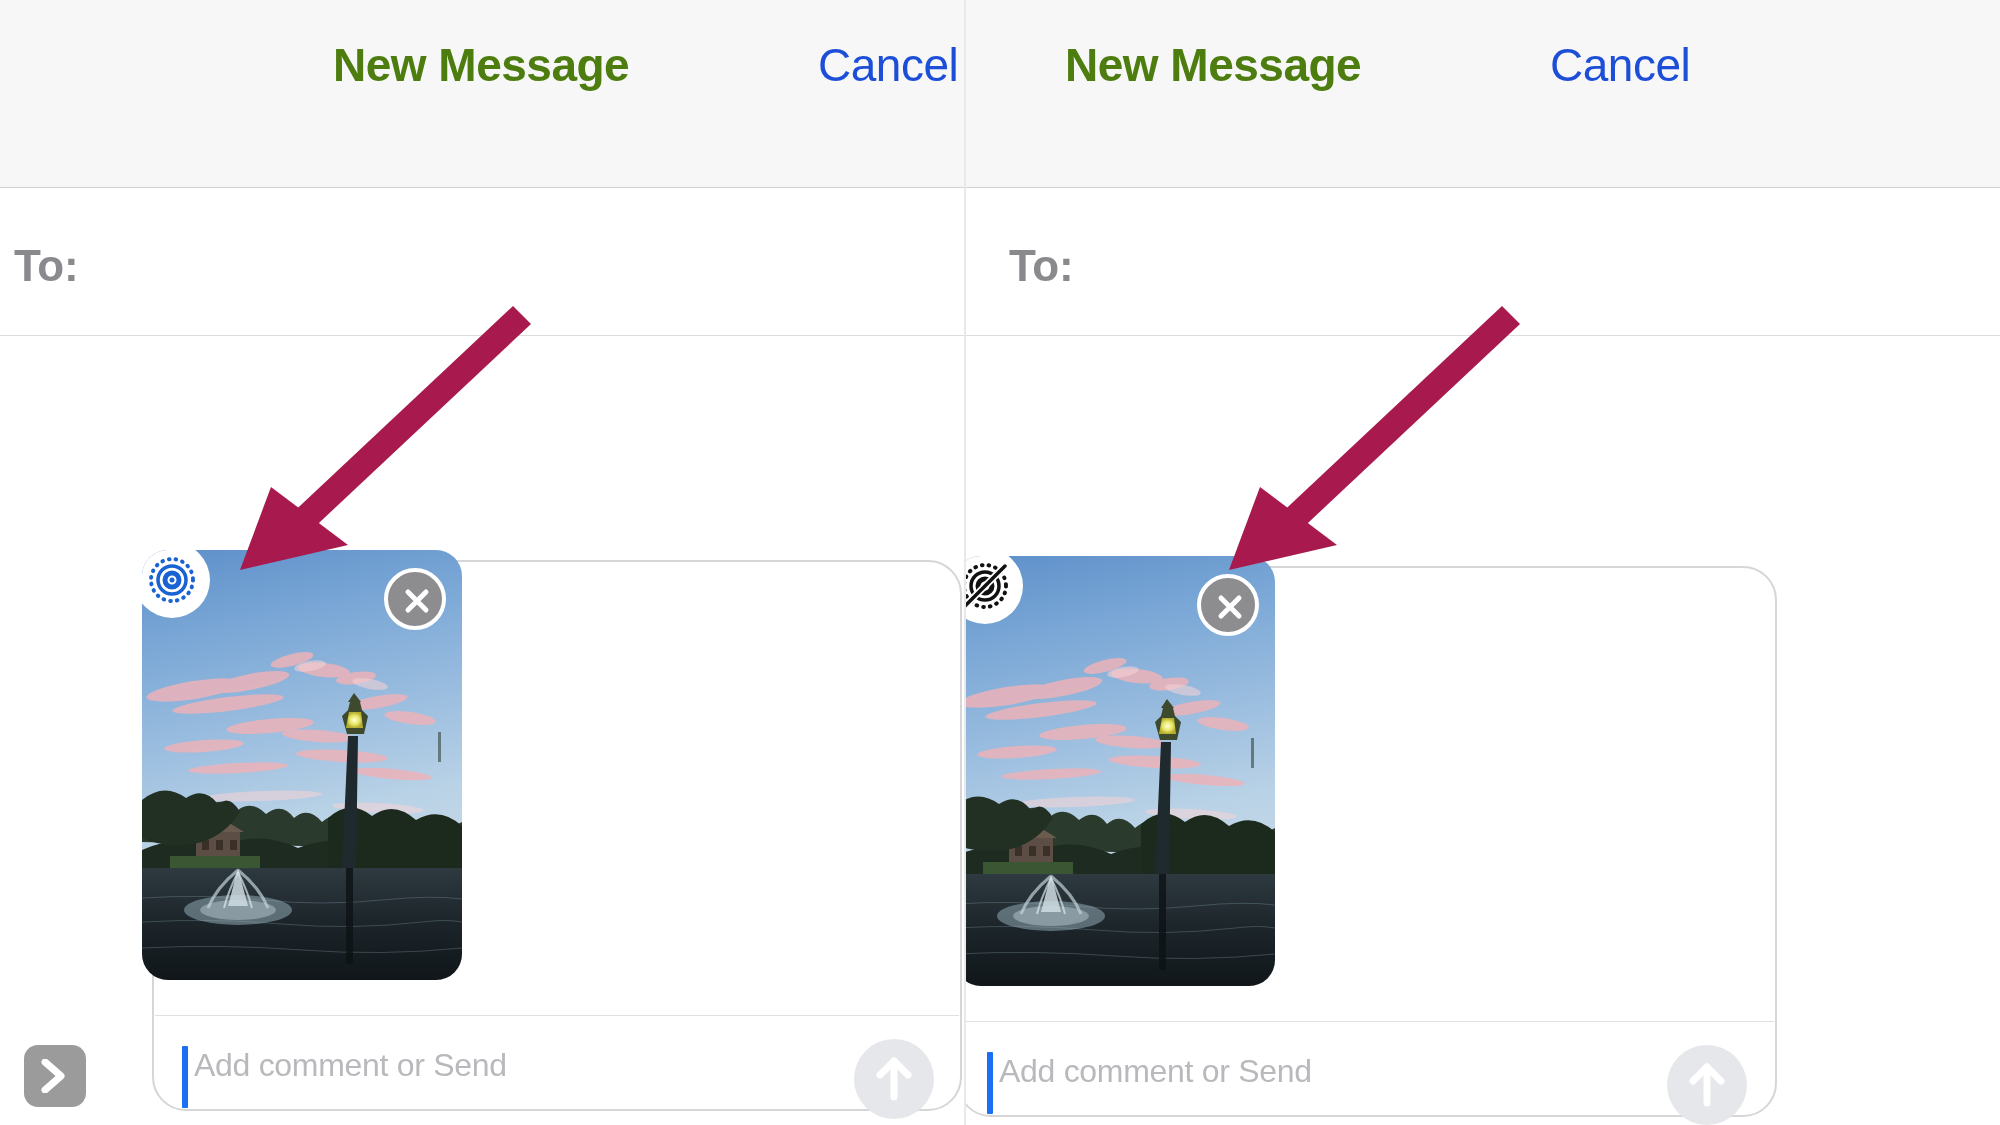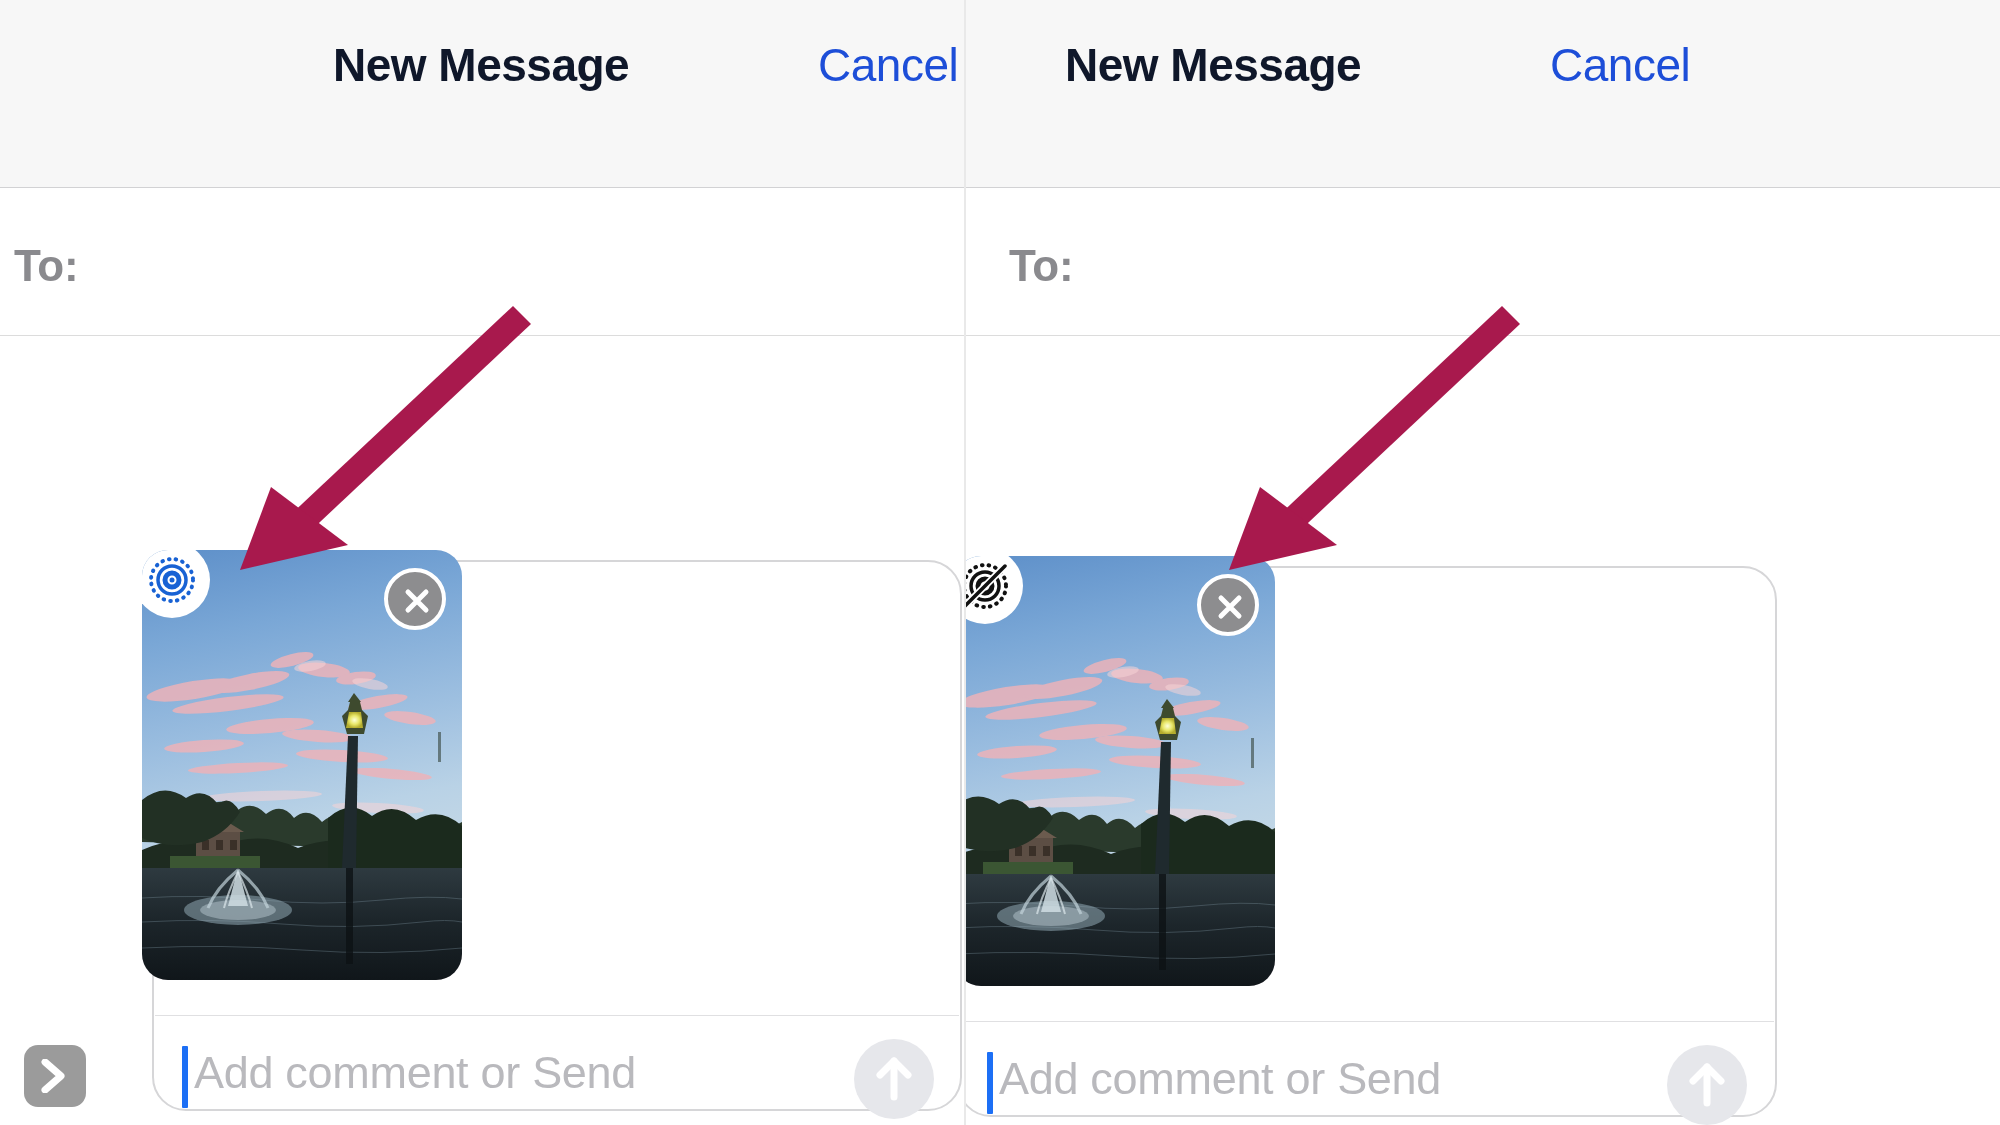--- a/index.html
+++ b/index.html
@@ -10,21 +10,21 @@
 
   
   .panel { position:absolute; top:0; height:1125px; background:#ffffff; overflow:hidden; }
   .panel.left  { left:0;   width:965px; }
   .panel.right { left:965px; width:1035px; }
 
   
   .navbar { position:absolute; left:0; top:0; height:188px; width:100%;
     background:#f7f7f7; border-bottom:1px solid #d2d2d4; }
   .nav-title { position:absolute; top:38px; font-size:46px; font-weight:bold;
-    color:#0f172a; letter-spacing:-0.5px; white-space:nowrap; }
+    color:#4d7c0f; letter-spacing:-0.5px; white-space:nowrap; }
   .nav-cancel { position:absolute; top:38px; font-size:46px; color:#1d4ed8;
     letter-spacing:-0.5px; white-space:nowrap; cursor:pointer; }
 
   .panel.left  .nav-title  { left:333px; }
   .panel.left  .nav-cancel { left:818px; }
   .panel.right .nav-title  { left:100px; }
   .panel.right .nav-cancel { left:585px; }
 
   
   .to-row { position:absolute; top:189px; left:0; width:100%; height:147px;
@@ -39,21 +39,21 @@
     background:#ffffff; }
   .panel.left  .composer { left:152px; top:560px; width:810px; height:551px; }
   .panel.right .composer { left:-8px;  top:566px; width:820px; height:551px; }
 
   .composer-divider { position:absolute; left:1px; right:1px; top:453px;
     height:1px; background:#e0e0e2; }
 
   
   .caret { position:absolute; width:6px; height:62px; background:#1c6ff5;
     border-radius:1px; top:484px; left:28px; }
-  .placeholder { position:absolute; top:485px; left:40px; font-size:45px;
+  .placeholder { position:absolute; top:485px; left:40px; font-size:32px;
     color:#b9b9bd; letter-spacing:-0.3px; white-space:nowrap; }
 
   .send-btn { position:absolute; width:80px; height:80px; border-radius:50%;
     background:#e6e7eb; top:477px; cursor:pointer; }
   .panel.left  .send-btn { left:700px; }
   .panel.right .send-btn { left:708px; }
   .send-btn svg { position:absolute; left:18px; top:17px; }
 
   
   .thumb { position:absolute; border-radius:26px; overflow:hidden;

